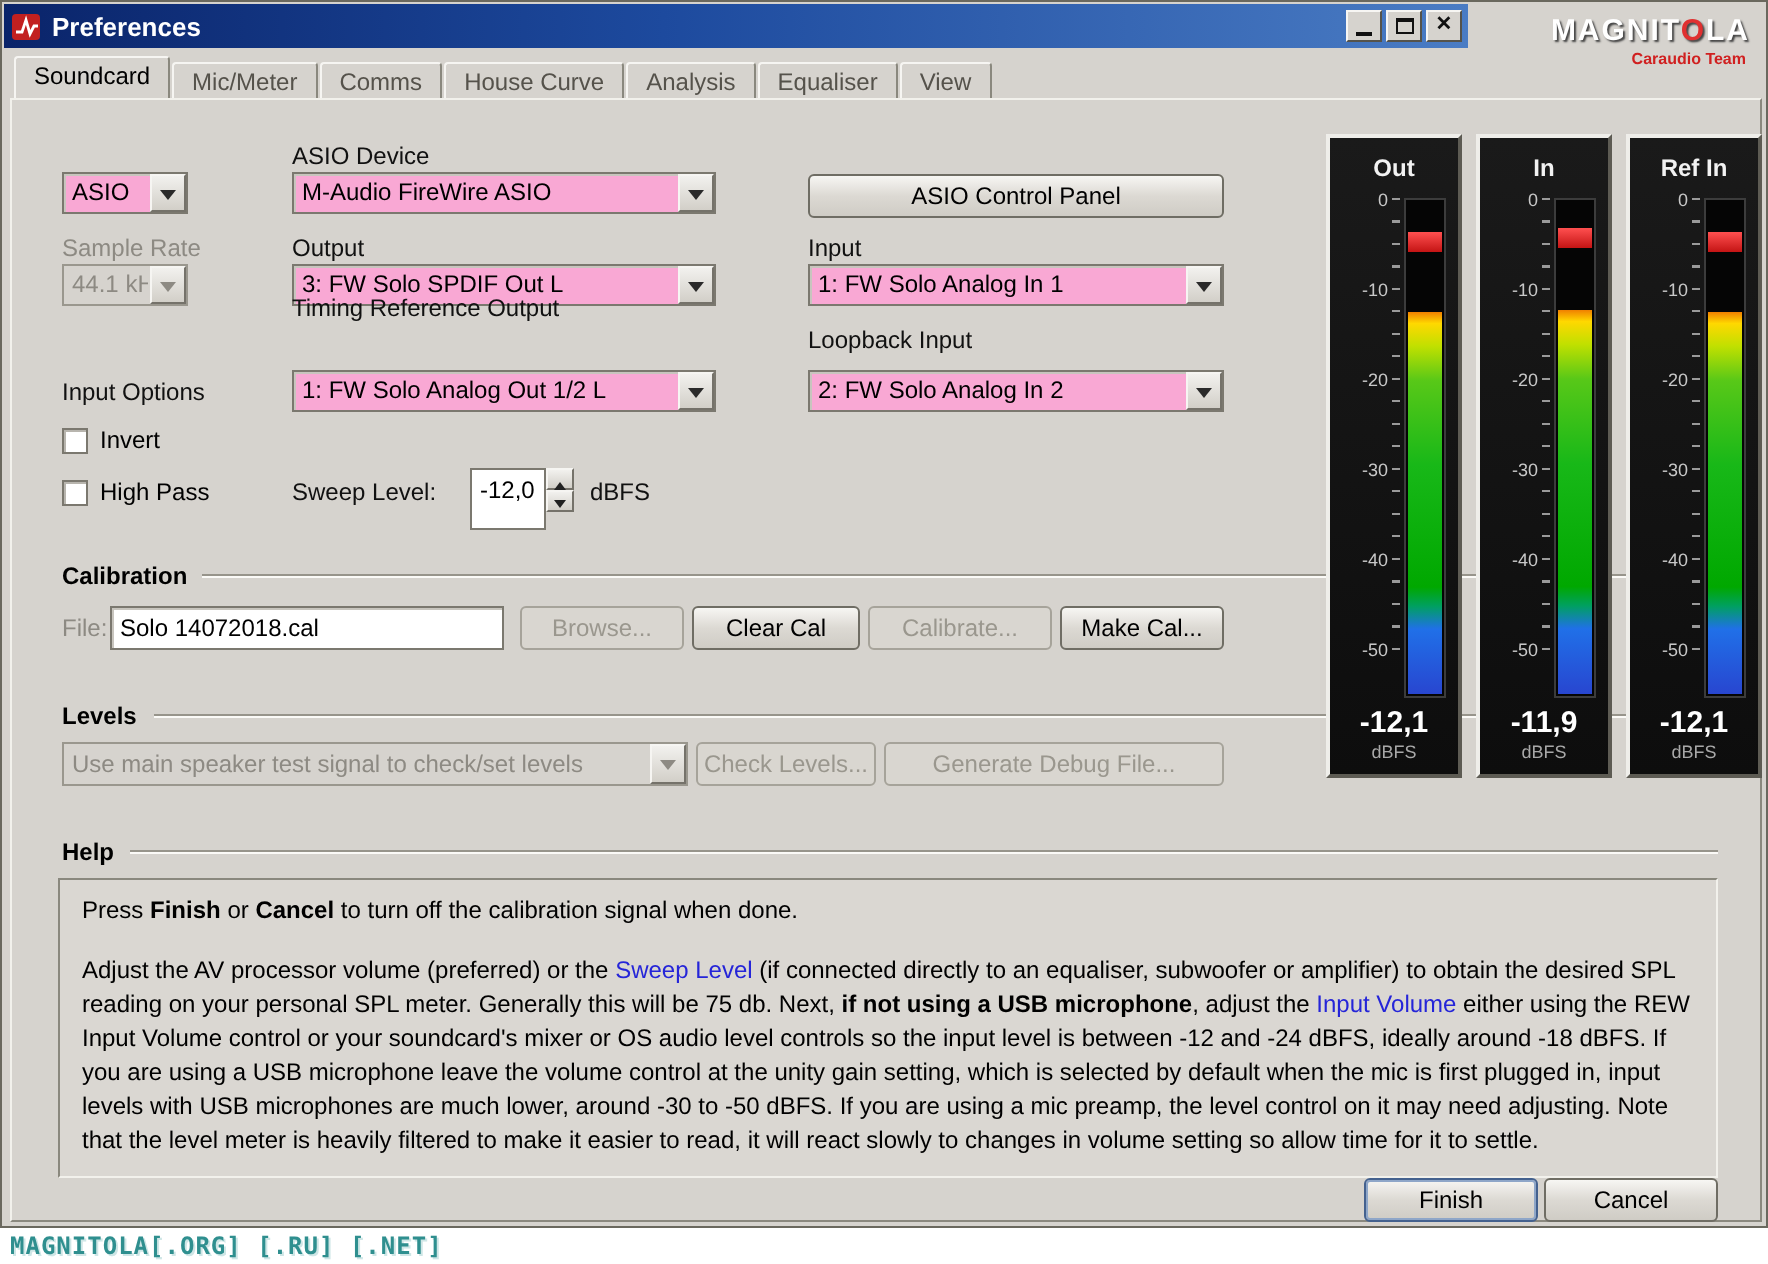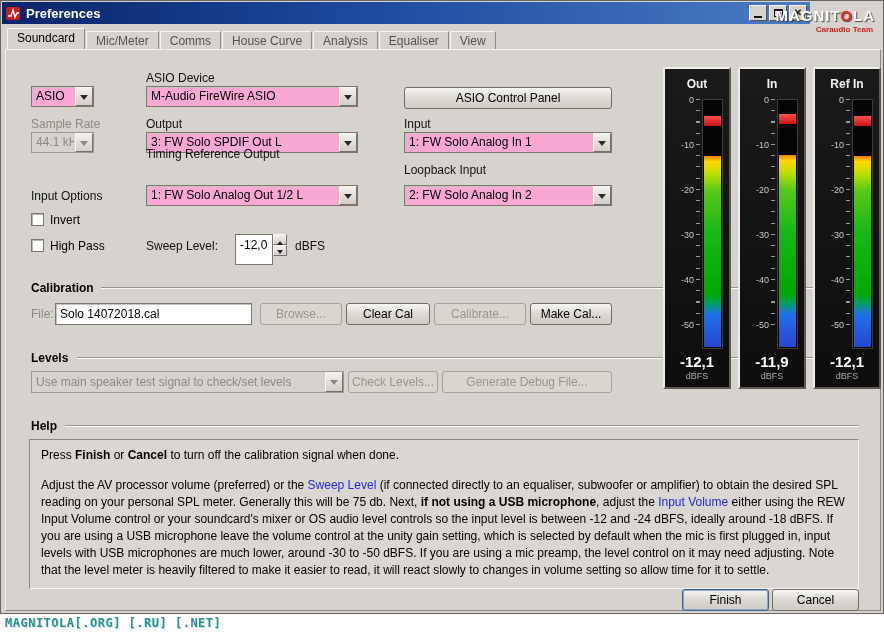--- a/index.html
+++ b/index.html
@@ -1,19 +1,19 @@
 <!DOCTYPE html>
 <html><head>
 <meta charset="utf-8">
 <style>
   *{box-sizing:border-box;margin:0;padding:0;cursor:default;}
   body{width:884px;height:632px;background:#fff;font-family:"Liberation Sans",sans-serif;font-size:12px;color:#000;position:relative;overflow:hidden;}
   .window{position:absolute;left:0;top:0;width:884px;height:614px;border:1px solid #6a685e;background:#d6d3ce;}
   
-  .titlebar{position:absolute;left:1px;top:1px;width:808px;height:22px;background:linear-gradient(to right,#0a246a 0%,#1d4a9e 45%,#4a7cc4 100%);display:flex;align-items:center;}
+  .titlebar{position:absolute;left:1px;top:1px;width:732px;height:22px;background:linear-gradient(to right,#0a246a 0%,#1d4a9e 45%,#4a7cc4 100%);display:flex;align-items:center;}
   .app-icon{width:15px;height:15px;margin-left:4px;flex:0 0 auto;}
   .title-text{color:#fff;font-weight:bold;font-size:13px;margin-left:5px;flex:1;white-space:nowrap;}
   .winbtns{display:flex;gap:2px;margin-right:3px;}
   .wbtn{width:18px;height:16px;background:#d6d3ce;border:1px solid;border-color:#f7f6f3 #55534b #55534b #f7f6f3;display:flex;align-items:center;justify-content:center;}
   .g-min{width:8px;height:2px;background:#111;margin-top:8px;}
   .g-max{width:9px;height:8px;border:1px solid #111;border-top-width:2px;}
   .g-close{font-size:10px;font-weight:bold;line-height:1;color:#111;}
   
   .wm{position:absolute;right:8px;top:6px;z-index:9;text-align:right;}
   .wm-1{font-size:15px;font-weight:bold;color:#fff;letter-spacing:1px;text-shadow:1px 1px 1px #444;}
@@ -37,21 +37,21 @@
   .combo.dis{background:#d6d3ce;box-shadow:none;border-color:#9a978e;}
   .combo.dis .c-txt{color:#8d8a83;}
   .combo.dis .c-btn::after{border-top-color:#8d8a83;}
   
   .pbtn{position:absolute;height:22px;background:linear-gradient(#f7f6f3,#dcd9d3 50%,#cfccc5);border:1px solid #6f6d64;border-radius:3px;font-size:12px;color:#000;display:flex;align-items:center;justify-content:center;z-index:5;white-space:nowrap;}
   .pbtn.dis{color:#9a978e;background:#d9d6d0;border-color:#a6a39a;}
   .pbtn.default{border-color:#44618e;box-shadow:inset 0 0 0 1px #8ea6c8;}
   
   .tfield{position:absolute;background:#fff;border:1px solid #7b786f;box-shadow:inset 1px 1px 0 #c8c5be;font-size:12px;line-height:20px;padding-left:4px;overflow:hidden;white-space:nowrap;z-index:5;}
   
-  .check{position:absolute;display:flex;align-items:flex-start;height:14px;z-index:5;}
+  .check{position:absolute;display:flex;align-items:flex-end;height:14px;z-index:5;}
   .cbox{width:13px;height:13px;background:#fff;border:1px solid #7b786f;box-shadow:inset 1px 1px 0 #b8b5ae;flex:0 0 auto;}
   .clab{margin-left:6px;font-size:12px;}
   
   .spin{position:absolute;width:52px;height:31px;z-index:5;border-radius:9px;}
   .s-txt{position:absolute;left:0;top:0;right:14px;bottom:0;background:#fff;border:1px solid #7b786f;line-height:20px;padding-left:4px;font-size:12px;}
   .s-btns{position:absolute;right:0;top:0;width:14px;height:22px;display:flex;flex-direction:column;}
   .s-b{flex:1;background:linear-gradient(#f2f1ee,#d2cfc8);border:1px solid;border-color:#f6f5f2 #75726a #75726a #f6f5f2;position:relative;}
   .s-b.up::after{content:"";position:absolute;left:3px;top:3px;border:3px solid transparent;border-bottom:4px solid #222;}
   .s-b.dn::after{content:"";position:absolute;left:3px;top:4px;border:3px solid transparent;border-top:4px solid #222;}
   

